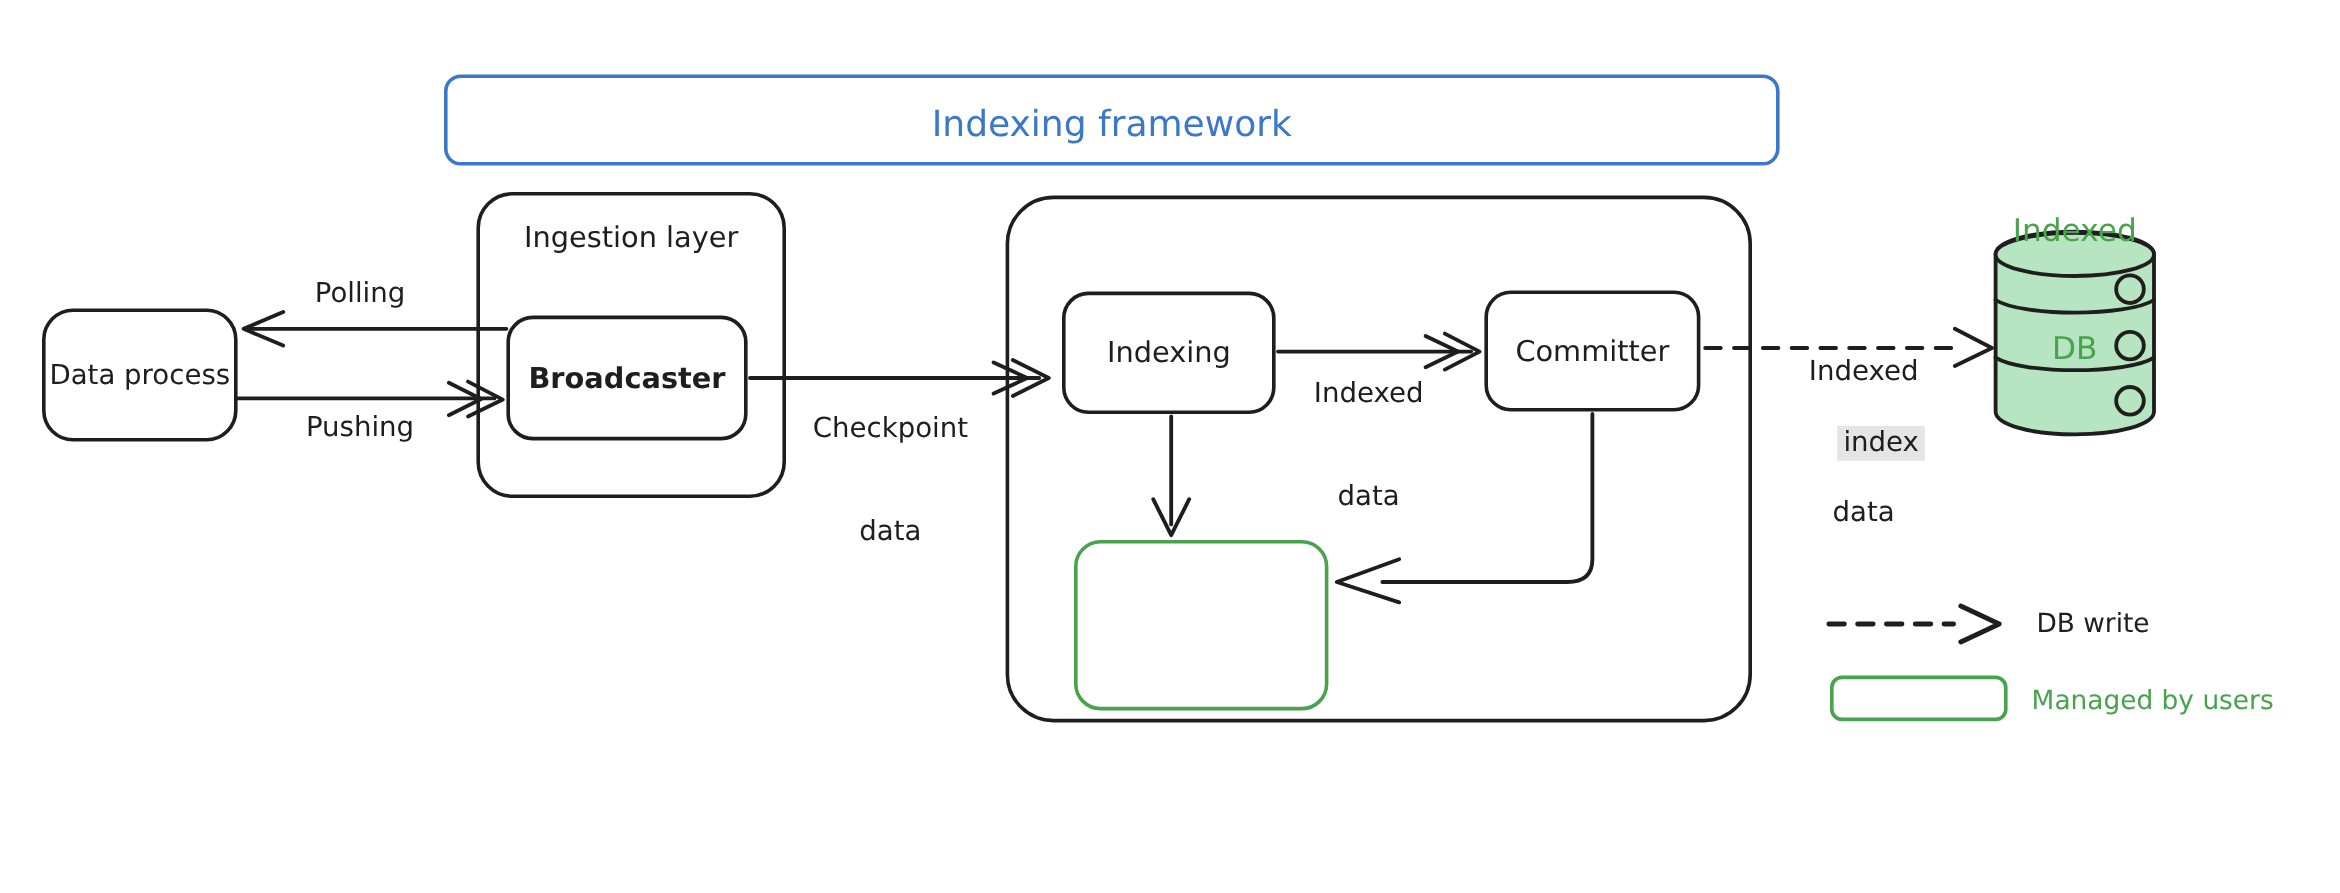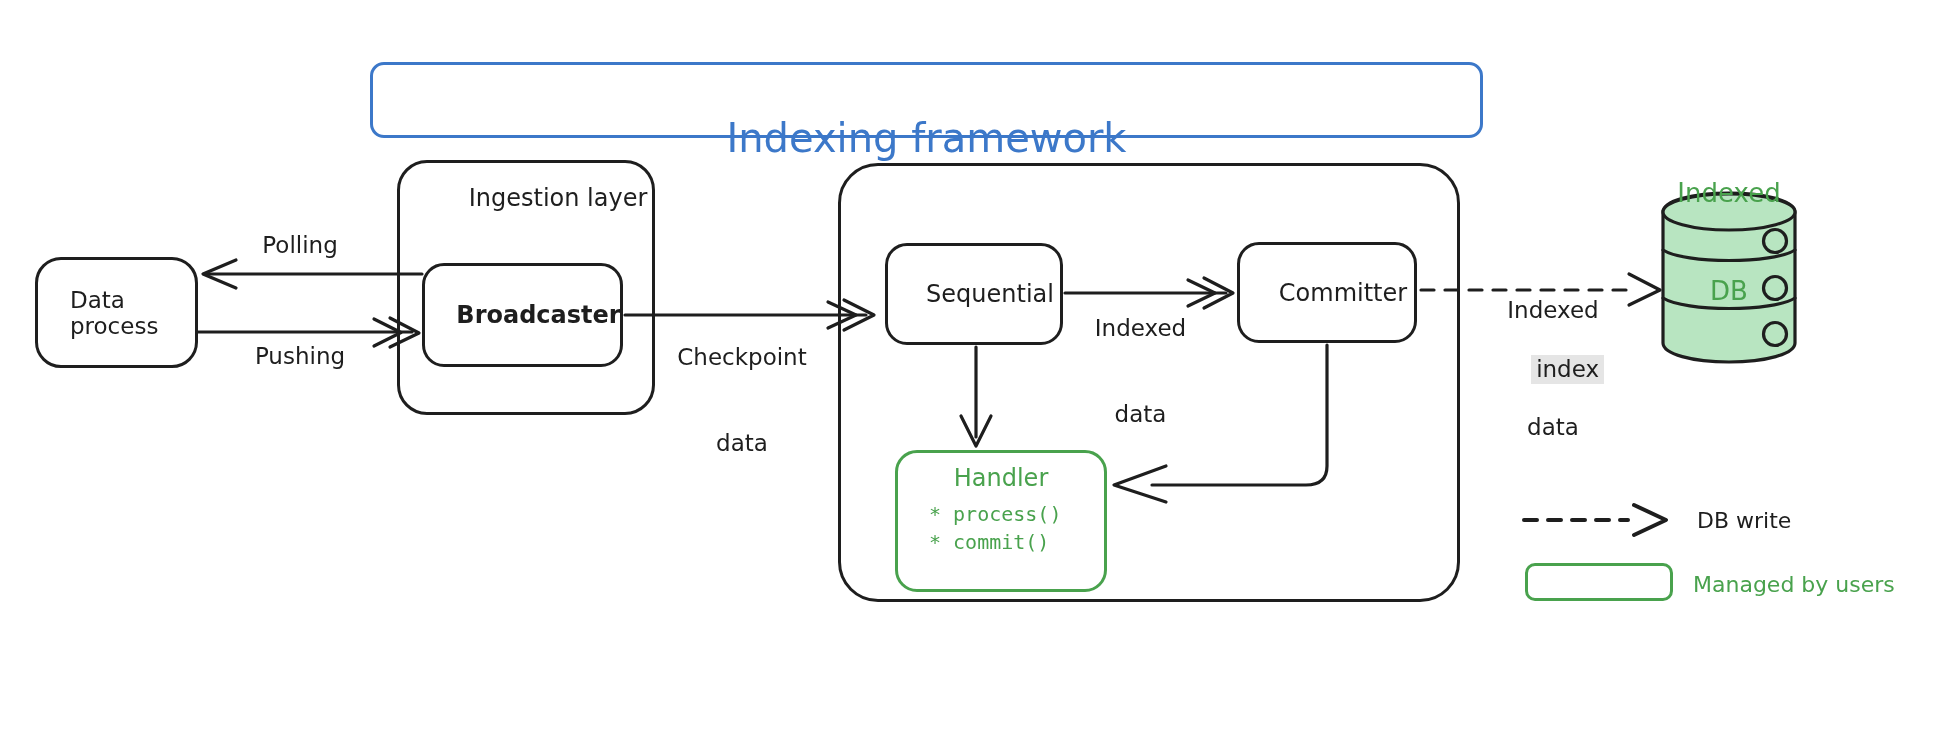--- a/index.html
+++ b/index.html
@@ -3,72 +3,65 @@
 <meta charset="utf-8">
 <style>
   html,body{margin:0;padding:0;background:#ffffff;}
   #canvas{position:relative;width:1950px;height:744px;background:#ffffff;overflow:hidden;
           font-family:"DejaVu Sans",sans-serif;color:#1e1e1e;}
   .box{position:absolute;border:3.5px solid #1e1e1e;border-radius:24px;box-sizing:border-box;
        background:transparent;z-index:1;}
   .box.flex{display:flex;align-items:center;justify-content:center;}
   .label{position:absolute;z-index:3;white-space:pre;line-height:1.25;}
   .center{text-align:center;}
-  .node-text{font-size:23px;padding-left:32px;}
+  .node-text{font-size:23px;}
   .edge-text{font-size:23px;}
   .blue{color:#3c78c9;}
   .green{color:#49a24d;}
   .frame-blue{border-color:#3c78c9;border-radius:14px;}
   .green-border{border-color:#49a24d;}
   #svg-layer{position:absolute;left:0;top:0;z-index:2;pointer-events:none;}
   .stroke{stroke:#1e1e1e;stroke-width:3.2;fill:none;stroke-linecap:round;stroke-linejoin:round;}
   .dashed{stroke-dasharray:13 11;}
   .mask{background:#e5e5e5;padding:0 5px;}
   .mono{font-family:"DejaVu Sans Mono",monospace;font-size:20px;line-height:1.4;}
   .handler-inner{position:absolute;left:895px;top:450px;width:212px;height:142px;z-index:3;}
   .handler-title{text-align:center;margin-top:14px;font-size:24px;}
   .handler-methods{margin:8px 0 0 34px;}
 </style>
 </head>
 <body>
 
 <div id="canvas">
 
   <div class="box frame-blue" style="left:370px;top:62px;width:1113px;height:76px;"></div>
-  <div class="label blue center" style="left:370px;top:85px;width:1113px;font-size:40px;margin-top:28px;">Indexing framework</div>
+  <div class="label blue center" style="left:370px;top:85px;width:1113px;font-size:30px;">Indexing framework</div>
 
   <div class="box flex" style="left:35px;top:257px;width:163px;height:111px;border-radius:26px;">
     <span class="node-text">Data process</span>
   </div>
 
   <div class="box" style="left:397px;top:160px;width:258px;height:255px;border-radius:30px;"></div>
   <div class="label center node-text" style="left:397px;top:183px;width:258px;font-size:24px;">Ingestion layer</div>
 
   <div class="box flex" style="left:422px;top:263px;width:201px;height:104px;border-radius:22px;">
     <span class="node-text" style="font-size:24px;font-weight:bold;">Broadcaster</span>
   </div>
 
   <div class="box" style="left:838px;top:163px;width:622px;height:439px;border-radius:40px;"></div>
 
   <div class="box flex" style="left:885px;top:243px;width:178px;height:102px;border-radius:22px;">
-    <span class="node-text" style="font-size:24px;">Sequential</span>
+    <span class="node-text" style="font-size:24px;">Indexing</span>
   </div>
 
   <div class="box flex" style="left:1237px;top:242px;width:180px;height:101px;border-radius:22px;">
     <span class="node-text" style="font-size:24px;">Committer</span>
   </div>
 
   <div class="box green-border" style="left:895px;top:450px;width:212px;height:142px;border-radius:22px;"></div>
-  <div class="handler-inner">
-    <div class="handler-title green">Handler</div>
-    <div class="handler-methods mono green">
-      <div>* process()</div>
-      <div>* commit()</div>
-    </div>
-  </div>
 
   <div class="label center edge-text" style="left:230px;top:231px;width:140px;">Polling</div>
   <div class="label center edge-text" style="left:230px;top:342px;width:140px;">Pushing</div>
 
   <div class="label center edge-text" style="left:653px;top:285px;width:178px;">
     <span style="display:block;">Checkpoint</span>
     <span style="display:block;">data</span>
   </div>
 
   <div class="label center edge-text" style="left:1058px;top:256px;width:165px;">

